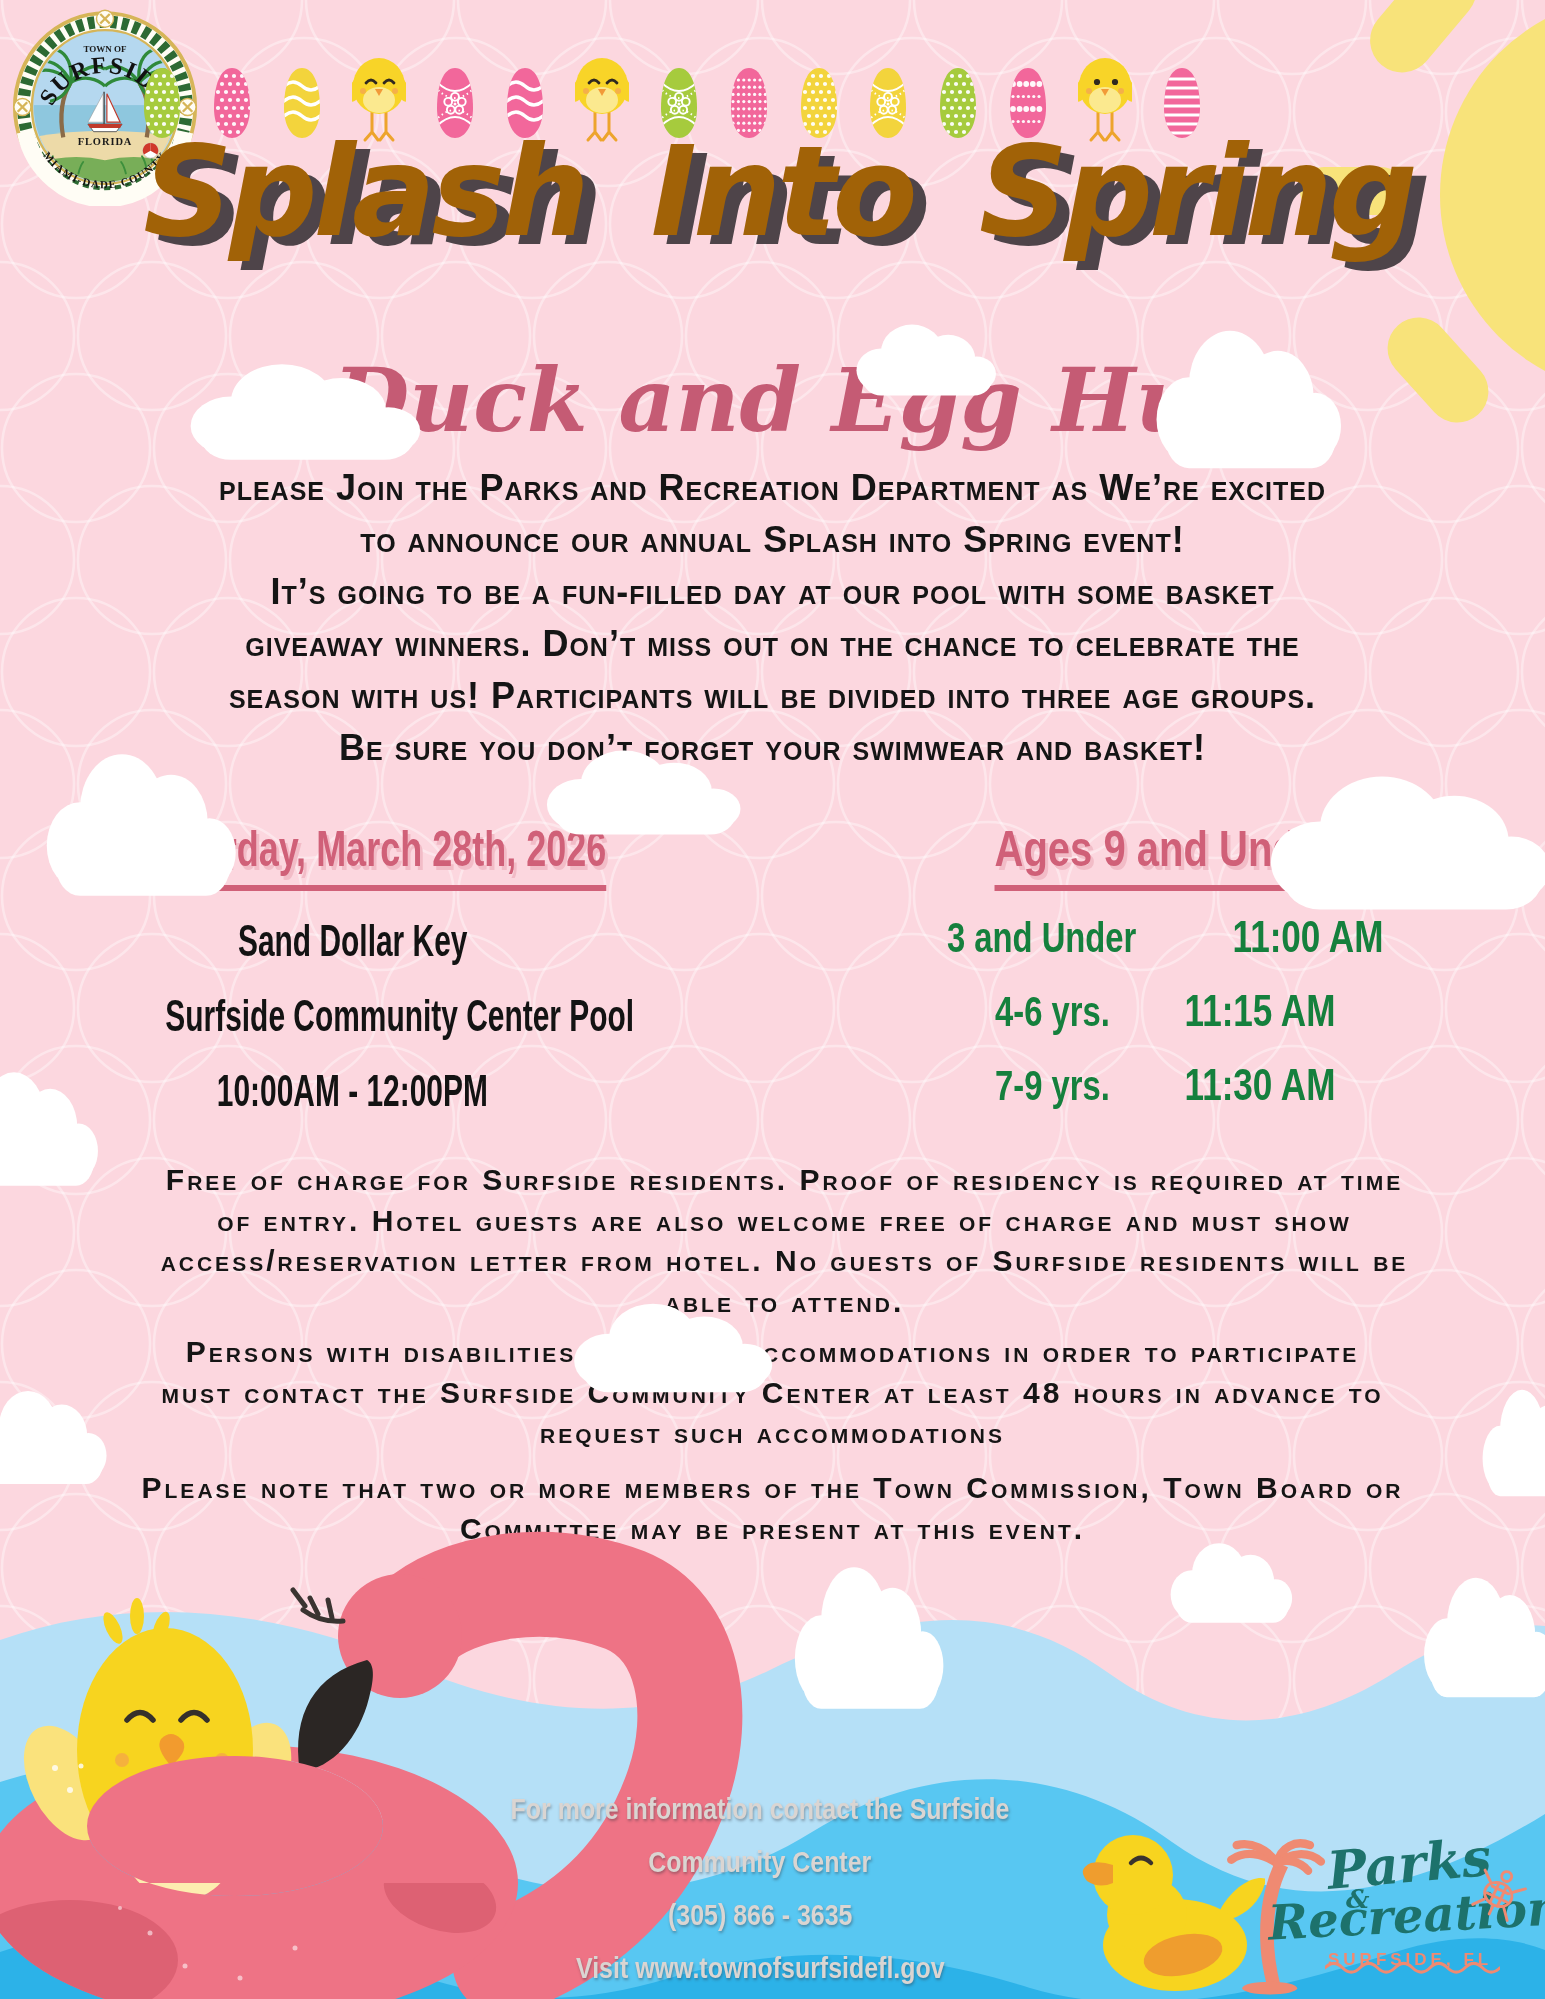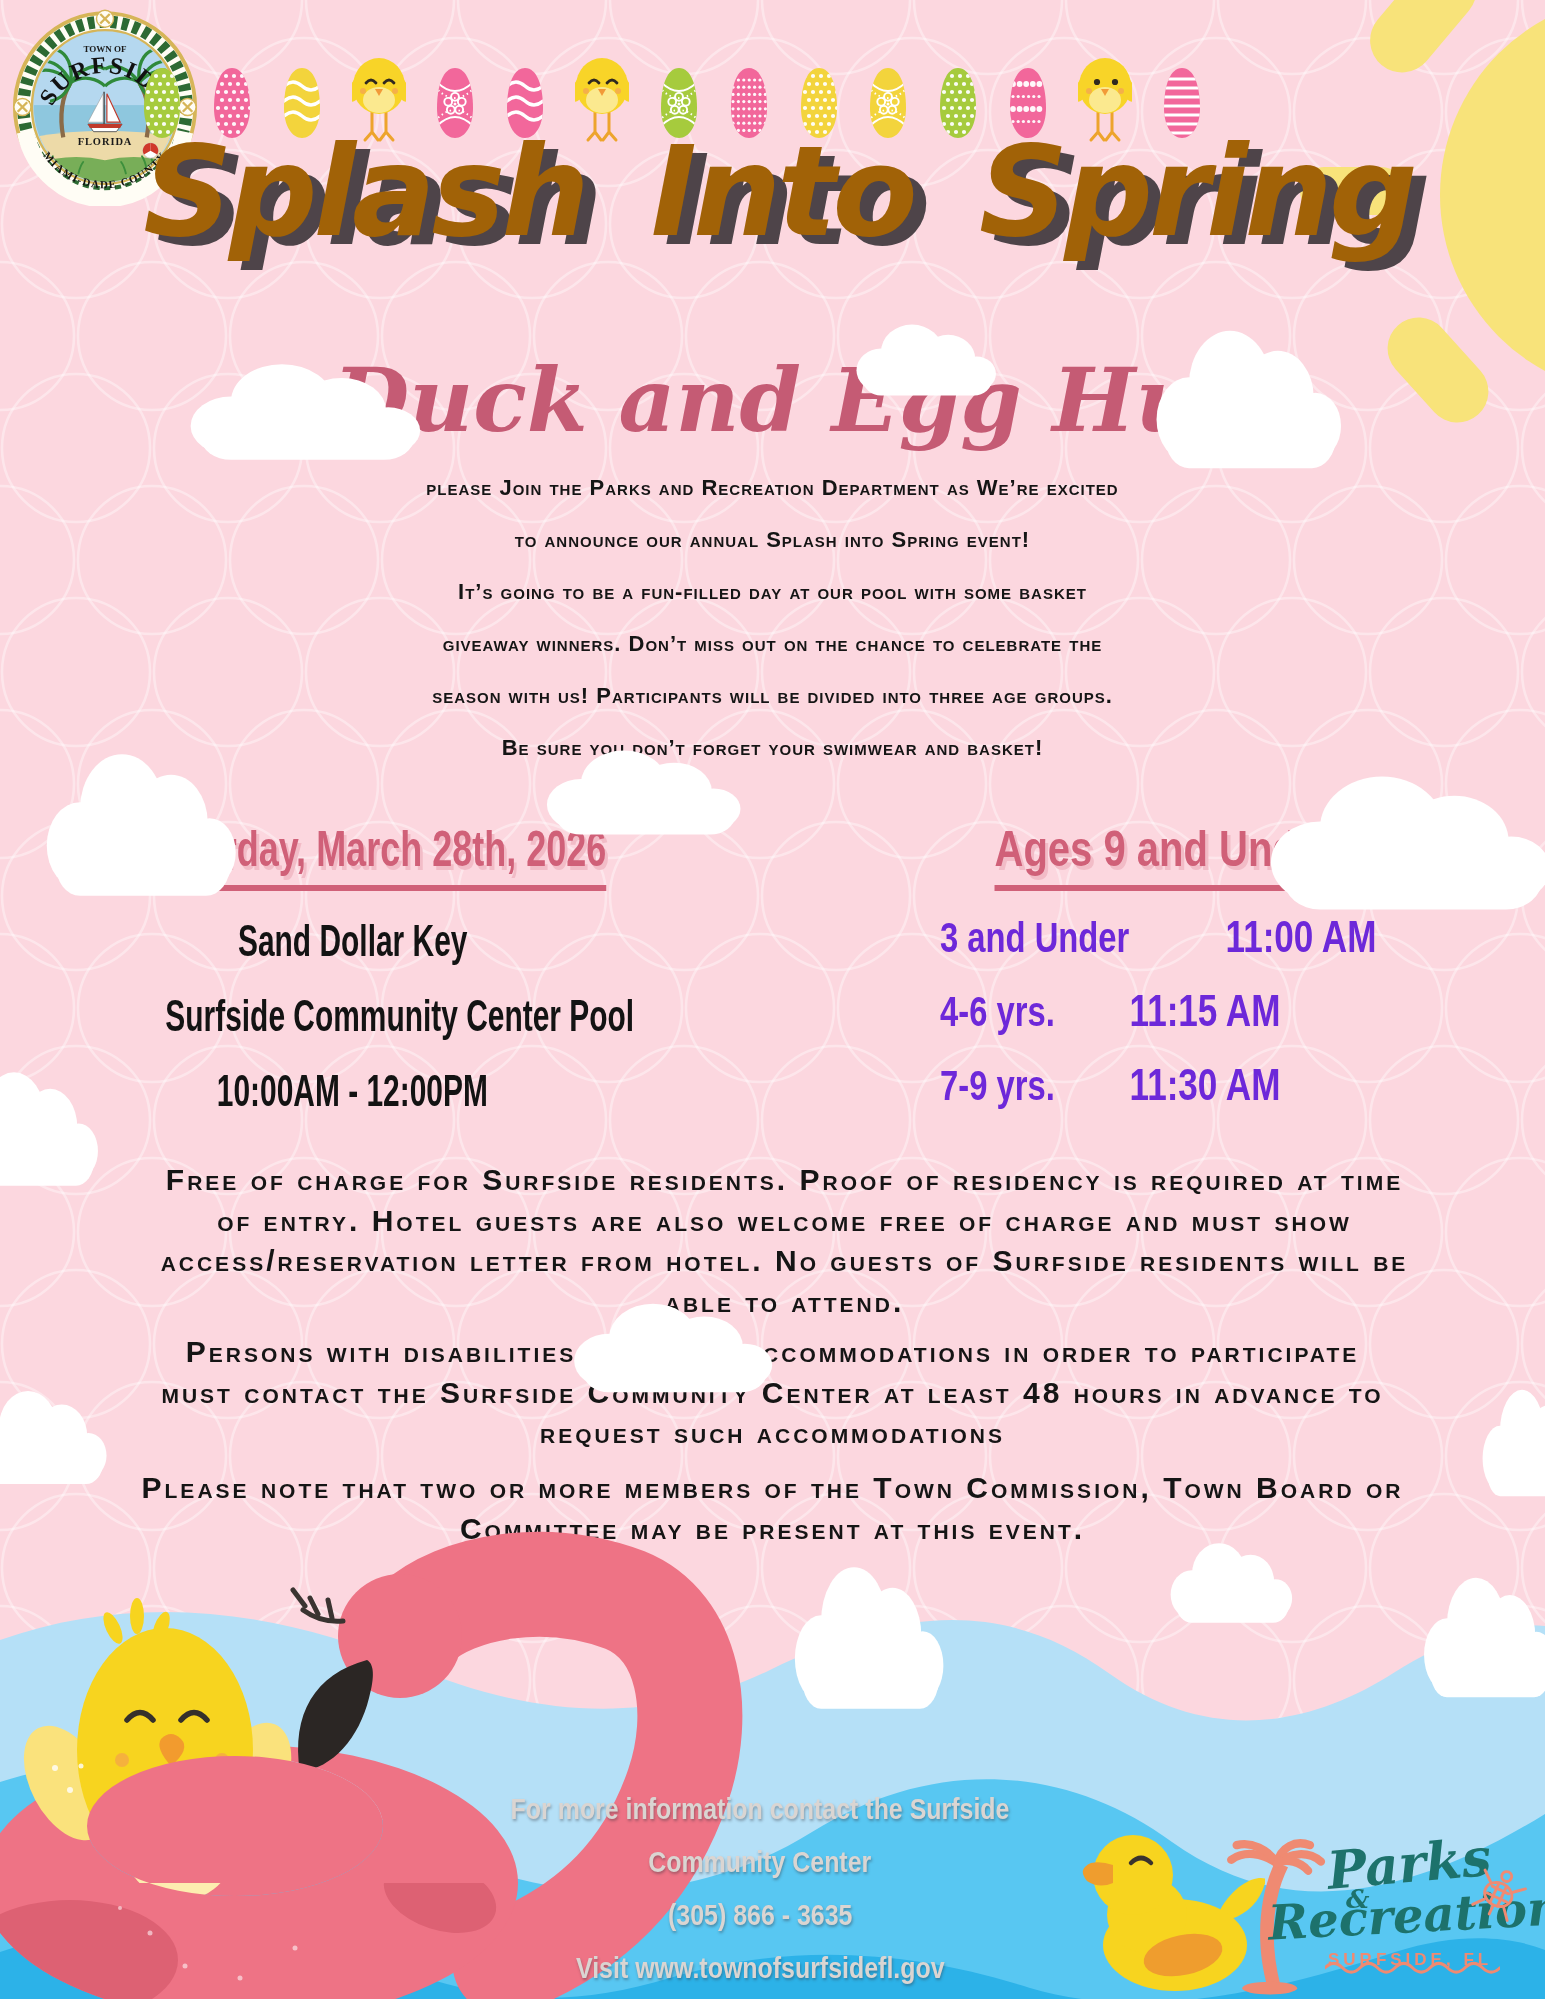--- a/index.html
+++ b/index.html
@@ -22,35 +22,35 @@
            display:flex;justify-content:space-between;align-items:flex-end;}
   .egg{margin-bottom:6px;}
 
   .title{position:absolute;left:0;right:0;top:118px;text-align:center;
          font:italic 800 124px/1.2 "DejaVu Sans",sans-serif;color:#a16207;
          letter-spacing:-4px;word-spacing:26px;text-shadow:13px 9px 0 #4e4449;}
   .subtitle{position:absolute;left:80px;right:0;top:352px;text-align:center;
          font:italic 700 88px/1.1 "DejaVu Serif",serif;color:#c55b74;}
 
   .intro{position:absolute;left:80px;width:1385px;top:462px;text-align:center;
-         font-variant:small-caps;font-weight:700;font-size:22px;line-height:52px;
+         font-variant:small-caps;font-weight:700;font-size:36px;line-height:52px;
          letter-spacing:1px;color:#151515;}
 
   .col-left{position:absolute;left:55px;top:820px;width:595px;text-align:center;}
   .col-right{position:absolute;left:940px;top:820px;width:450px;text-align:center;}
   .heading{display:inline-block;font-weight:700;font-size:50px;color:#d06078;
          padding-bottom:7px;border-bottom:6px solid #d06078;
          text-shadow:4px 4px 0 #f2bcc7;transform:scaleX(.72);transform-origin:center;
          white-space:nowrap;}
   .col-right .heading{transform:scaleX(.8);}
   .loc-lines{margin-top:12px;font-size:44px;font-weight:700;color:#131313;line-height:75px;}
   .cond{display:inline-block;transform:scaleX(.68);transform-origin:center;white-space:nowrap;}
   #schedule-rows{margin-top:20px;}
-  .srow{display:flex;justify-content:flex-start;align-items:baseline;height:74px;
-        font-weight:700;color:#6d28d9;}
+  .srow{display:flex;justify-content:center;align-items:baseline;height:74px;
+        font-weight:700;color:#15803d;}
   .sgroup{font-size:42px;transform:scaleX(.78);transform-origin:left;white-space:nowrap;}
   .stime{font-size:45px;transform:scaleX(.78);transform-origin:right;white-space:nowrap;}
 
   .note{position:absolute;text-align:center;font-variant:small-caps;font-weight:700;
         color:#151515;font-size:30px;line-height:40.5px;letter-spacing:3px;}
   #note-residency{left:57px;width:1455px;top:1160px;}
   #note-accommodations{left:85px;width:1375px;top:1332px;}
   #note-commission{left:85px;width:1375px;top:1468px;}
 
   .contact{position:absolute;left:320px;width:880px;top:1783px;text-align:center;

